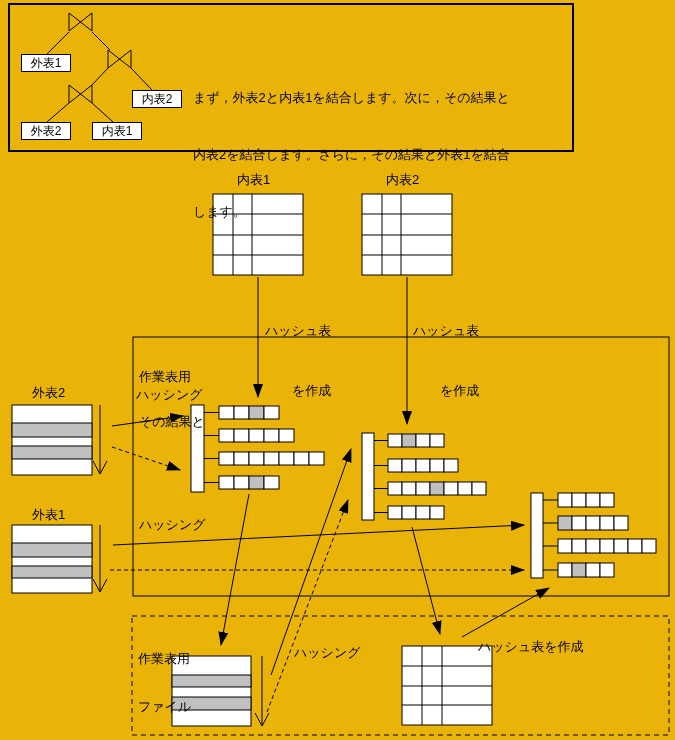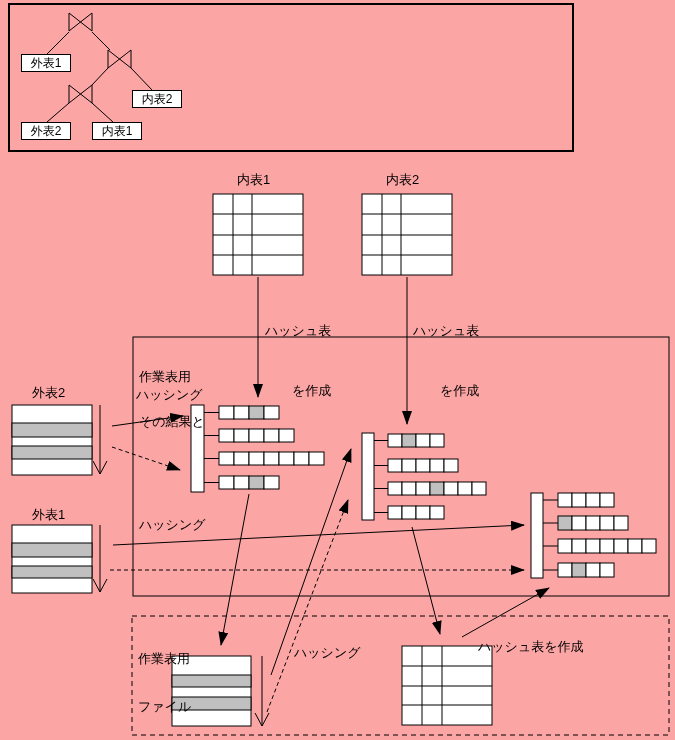--- a/index.html
+++ b/index.html
@@ -1,17 +1,17 @@
 <!DOCTYPE html>
 <html><head>
 <meta charset="utf-8">
 <style>
   html,body{margin:0;padding:0;background:#fff;}
   .canvas{
-    position:relative;width:675px;height:740px;background:#fca5a5;
+    position:relative;width:675px;height:740px;background:#eab308;
     font-family:"Liberation Sans","DejaVu Sans",sans-serif;color:#000;
     overflow:hidden;
   }
   .canvas svg{position:absolute;left:0;top:0;z-index:1;}
   .lbl{position:absolute;z-index:2;font-size:13px;line-height:15px;white-space:pre;}
   .lbl.lh20{line-height:20px;text-align:right;}
   .lbl.lh16{line-height:16px;}
   .desc{position:absolute;z-index:2;font-size:13px;line-height:19px;white-space:pre;}
   .tbox{
     position:absolute;z-index:2;border:1px solid #000;background:#fff;
@@ -170,20 +170,25 @@
       <polyline points="93,579 100,592 107,579" fill="none" stroke="#000000" stroke-width="1"></polyline>
       <line x1="262" y1="656" x2="262" y2="726" stroke="#000000" stroke-width="1"></line>
       <polyline points="255,713 262,726 269,713" fill="none" stroke="#000000" stroke-width="1"></polyline>
     </svg>
 
   <div class="tbox" style="left:21px;top:54px;width:48px;height:16px;">外表1</div>
   <div class="tbox" style="left:132px;top:90px;width:48px;height:16px;">内表2</div>
   <div class="tbox" style="left:21px;top:122px;width:48px;height:16px;">外表2</div>
   <div class="tbox" style="left:92px;top:122px;width:48px;height:16px;">内表1</div>
 
+  <div class="desc" style="left:193px;top:50px;">
+    <div>まず，外表2と内表1を結合します。次に，その結果と</div>
+    <div>内表2を結合します。さらに，その結果と外表1を結合</div>
+    <div>します。</div>
+  </div>
 
   <div class="lbl" style="left:237px;top:172px;">内表1</div>
   <div class="lbl" style="left:386px;top:172px;">内表2</div>
 
   <div class="lbl lh20" style="left:265px;top:281px;">
     <div>ハッシュ表</div>
     <div>を作成</div>
   </div>
   <div class="lbl lh20" style="left:413px;top:281px;">
     <div>ハッシュ表</div>

